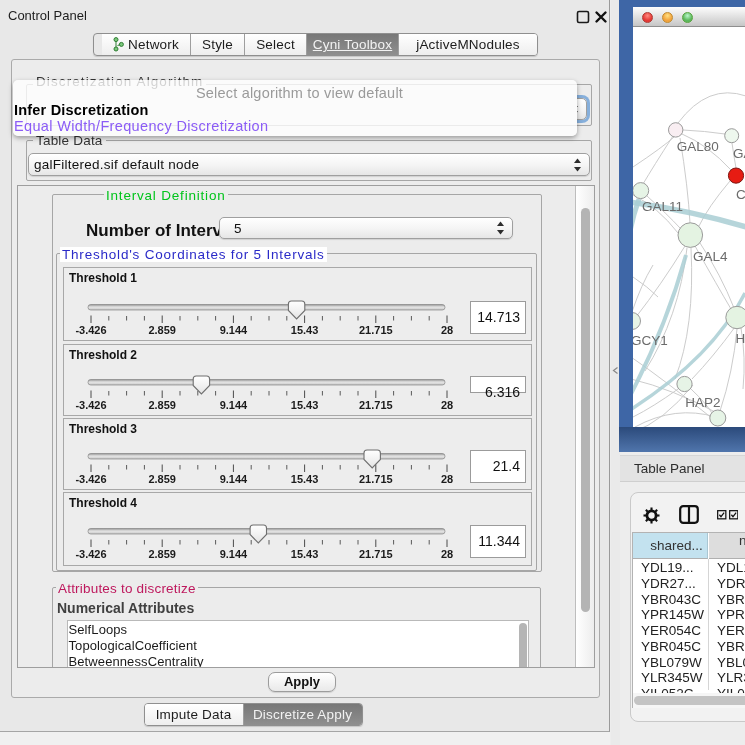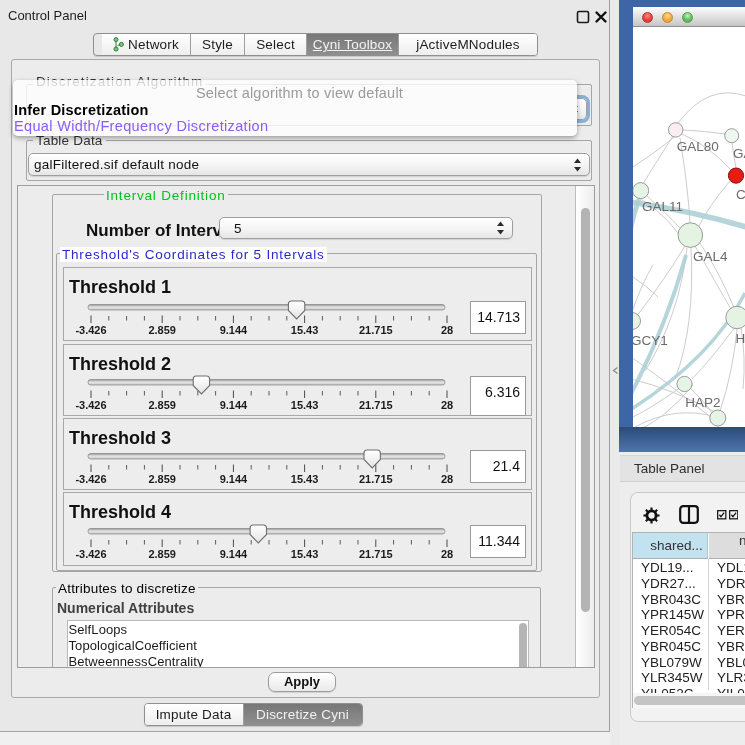--- a/index.html
+++ b/index.html
@@ -13,21 +13,21 @@
   font-size:13.5px;letter-spacing:0.2px;color:#111;}
 .combo .ctext{position:absolute;top:0;bottom:0;display:flex;align-items:center;}
 .arrows{position:absolute;right:7px;top:50%;transform:translateY(-50%);}
 .seg{position:absolute;display:flex;border:1px solid #8f8f8f;border-radius:4px;overflow:hidden;
  box-shadow:0 1px 1px rgba(0,0,0,.15);font-size:13.5px;letter-spacing:0.2px;}
 .seg .s{display:flex;align-items:center;justify-content:center;background:linear-gradient(#ffffff,#eeeeee);
  color:#1c1c1c;border-right:1px solid #9e9e9e;white-space:nowrap;}
 .seg .s:last-child{border-right:none;}
 .seg .sel{background:linear-gradient(#777777,#8f8f8f);color:#f2f2f2;}
 .tpanel{position:absolute;border:1px solid #a8a8a8;background:#ededed;}
-.ttitle{position:absolute;left:5px;top:9px;font-size:18px;font-weight:bold;color:#111;}
+.ttitle{position:absolute;left:5px;top:3px;font-size:12px;font-weight:bold;color:#111;}
 .vbox{position:absolute;border:1px solid #9b9b9b;background:#fff;font-size:14px;color:#111;text-align:right;}
 </style></head><body>
 <div id="root">
 
 <div class="abs" style="left:0;top:0;width:610px;height:732px;background:#e8e8e8;border-right:1px solid #9a9a9a;border-bottom:1px solid #a5a5a5;"></div>
 <div class="abs" style="left:0;top:732px;width:610px;height:13px;background:#f0f0f0;"></div>
 <div class="abs" style="left:8px;top:8px;font-size:13px;color:#1d1d1d;">Control Panel</div>
 <svg class="abs" style="left:576px;top:10px;" width="14" height="14" viewBox="0 0 14 14">
       <rect x="1.5" y="1.5" width="11" height="11" rx="1.5" fill="none" stroke="#1a1a1a" stroke-width="1.6"></rect>
     </svg>
@@ -168,21 +168,21 @@
         <line x1="366.2" y1="47.0" x2="366.2" y2="51.5" stroke="#5a5a5a" stroke-width="1"></line>
         <line x1="384.0" y1="46.5" x2="384.0" y2="54.0" stroke="#4a4a4a" stroke-width="1"></line>
         <text x="28.0" y="65.0" font-size="11" font-weight="bold" fill="#1b1b1b" text-anchor="middle" font-family="Liberation Sans">-3.426</text>
         <text x="99.2" y="65.0" font-size="11" font-weight="bold" fill="#1b1b1b" text-anchor="middle" font-family="Liberation Sans">2.859</text>
         <text x="170.4" y="65.0" font-size="11" font-weight="bold" fill="#1b1b1b" text-anchor="middle" font-family="Liberation Sans">9.144</text>
         <text x="241.6" y="65.0" font-size="11" font-weight="bold" fill="#1b1b1b" text-anchor="middle" font-family="Liberation Sans">15.43</text>
         <text x="312.8" y="65.0" font-size="11" font-weight="bold" fill="#1b1b1b" text-anchor="middle" font-family="Liberation Sans">21.715</text>
         <text x="384.0" y="65.0" font-size="11" font-weight="bold" fill="#1b1b1b" text-anchor="middle" font-family="Liberation Sans">28</text>
         <path d="M 130.2 35.0 Q 130.2 32.0 133.2 32.0 L 143.6 32.0 Q 146.6 32.0 146.6 35.0 L 146.6 41.5 L 138.4 50.0 L 130.2 41.5 Z" fill="url(#thg)" stroke="#6f6f6f" stroke-width="1.1"></path>
       </svg>
-      <div class="vbox" style="left:406px;top:31.0px;width:56px;height:40px;line-height:31px;padding-right:5px;">6.316</div>
+      <div class="vbox" style="left:406px;top:31.0px;width:56px;height:17px;line-height:31px;padding-right:5px;">6.316</div>
     </div>
 <div class="tpanel" style="left:63px;top:418px;width:469px;height:72px;">
       <div class="ttitle">Threshold 3</div>
       <svg width="469" height="74" viewBox="0 0 469 74" style="position:absolute;left:-1px;top:-1px;">
         <defs>
           <linearGradient id="trg" x1="0" y1="0" x2="0" y2="1">
             <stop offset="0" stop-color="#909090"></stop>
             <stop offset="0.35" stop-color="#d2d2d2"></stop>
             <stop offset="0.6" stop-color="#e4e4e4"></stop>
             <stop offset="1" stop-color="#bdbdbd"></stop>
@@ -268,31 +268,31 @@
         <text x="170.4" y="66.0" font-size="11" font-weight="bold" fill="#1b1b1b" text-anchor="middle" font-family="Liberation Sans">9.144</text>
         <text x="241.6" y="66.0" font-size="11" font-weight="bold" fill="#1b1b1b" text-anchor="middle" font-family="Liberation Sans">15.43</text>
         <text x="312.8" y="66.0" font-size="11" font-weight="bold" fill="#1b1b1b" text-anchor="middle" font-family="Liberation Sans">21.715</text>
         <text x="384.0" y="66.0" font-size="11" font-weight="bold" fill="#1b1b1b" text-anchor="middle" font-family="Liberation Sans">28</text>
         <path d="M 187.1 36.0 Q 187.1 33.0 190.1 33.0 L 200.5 33.0 Q 203.5 33.0 203.5 36.0 L 203.5 42.5 L 195.3 51.0 L 187.1 42.5 Z" fill="url(#thg)" stroke="#6f6f6f" stroke-width="1.1"></path>
       </svg>
       <div class="vbox" style="left:406px;top:32.0px;width:56px;height:33px;line-height:31px;padding-right:5px;">11.344</div>
     </div>
 <div class="abs" style="left:45px;top:575px;width:505px;height:92px;overflow:hidden;">
       <div style="position:absolute;left:7px;top:12px;width:489px;height:120px;border:1px solid #a6a6a6;border-radius:2px;"></div>
-      <div style="position:absolute;left:11px;top:6px;background:#ececec;padding:0 2px;font-size:13.5px;color:#000000;letter-spacing:0.2px;">Attributes to discretize</div>
+      <div style="position:absolute;left:11px;top:6px;background:#ececec;padding:0 2px;font-size:13.5px;color:#be185d;letter-spacing:0.2px;">Attributes to discretize</div>
       <div style="position:absolute;left:12px;top:24.5px;font-size:14px;letter-spacing:0px;font-weight:bold;color:#404040;">Numerical Attributes</div>
       <div style="position:absolute;left:21.5px;top:45px;width:462px;height:62px;background:#fff;border:1px solid #b9b9b9;"></div>
       <div style="position:absolute;left:23.5px;top:46.5px;font-size:13px;letter-spacing:0.1px;color:#1a1a1a;line-height:16.4px;">SelfLoops<br>TopologicalCoefficient<br>BetweennessCentrality</div>
       <div style="position:absolute;left:474px;top:48px;width:8px;height:60px;background:#b5b5b5;border-radius:4px;"></div>
     </div>
 <div class="abs" style="left:18px;top:668px;width:576px;height:29px;background:#ececec;"></div>
 <div class="abs" style="left:268px;top:672px;width:68px;height:20px;border:1px solid #9c9c9c;border-radius:7px;background:linear-gradient(#ffffff,#e9e9e9);box-shadow:0 1px 1px rgba(0,0,0,.12);font-size:13px;font-weight:600;color:#111;text-align:center;line-height:18px;">Apply</div>
 <div class="seg" style="left:143.5px;top:703px;height:23px;">
 <div class="s" style="width:99px;">Impute Data</div>
-<div class="s sel" style="width:118px;">Discretize Cyni</div>
+<div class="s sel" style="width:118px;">Discretize Apply</div>
 </div>
 <div class="abs" style="left:611px;top:0;width:9px;height:745px;background:#eaeaea;"></div>
 <svg class="abs" style="left:612px;top:366px;" width="7" height="9" viewBox="0 0 7 9">
       <path d="M5.5 1.5 L1.5 4.5 L5.5 7.5" fill="none" stroke="#888" stroke-width="1.2"></path>
     </svg>
 <div class="abs" style="left:619px;top:0;width:126px;height:452px;background:#3e66a6;"></div>
 <div class="abs" style="left:619px;top:427px;width:126px;height:25px;background:linear-gradient(#2b4a7b,#5075ac);"></div>
 <div class="abs" style="left:633px;top:7px;width:112px;height:20px;background:linear-gradient(#fdfdfd,#c6c6c6);border-bottom:1px solid #8f8f8f;"></div>
 <div class="abs" style="left:641.5px;top:11.5px;width:11px;height:11px;border-radius:50%;background:radial-gradient(circle at 50% 30%, #ff8a80 0%, #e53935 60%, #e53935 100%);border:1px solid #ad3a33;"></div>
 <div class="abs" style="left:661.5px;top:11.5px;width:11px;height:11px;border-radius:50%;background:radial-gradient(circle at 50% 30%, #ffe082 0%, #f2a33c 60%, #f2a33c 100%);border:1px solid #c08a2e;"></div>

